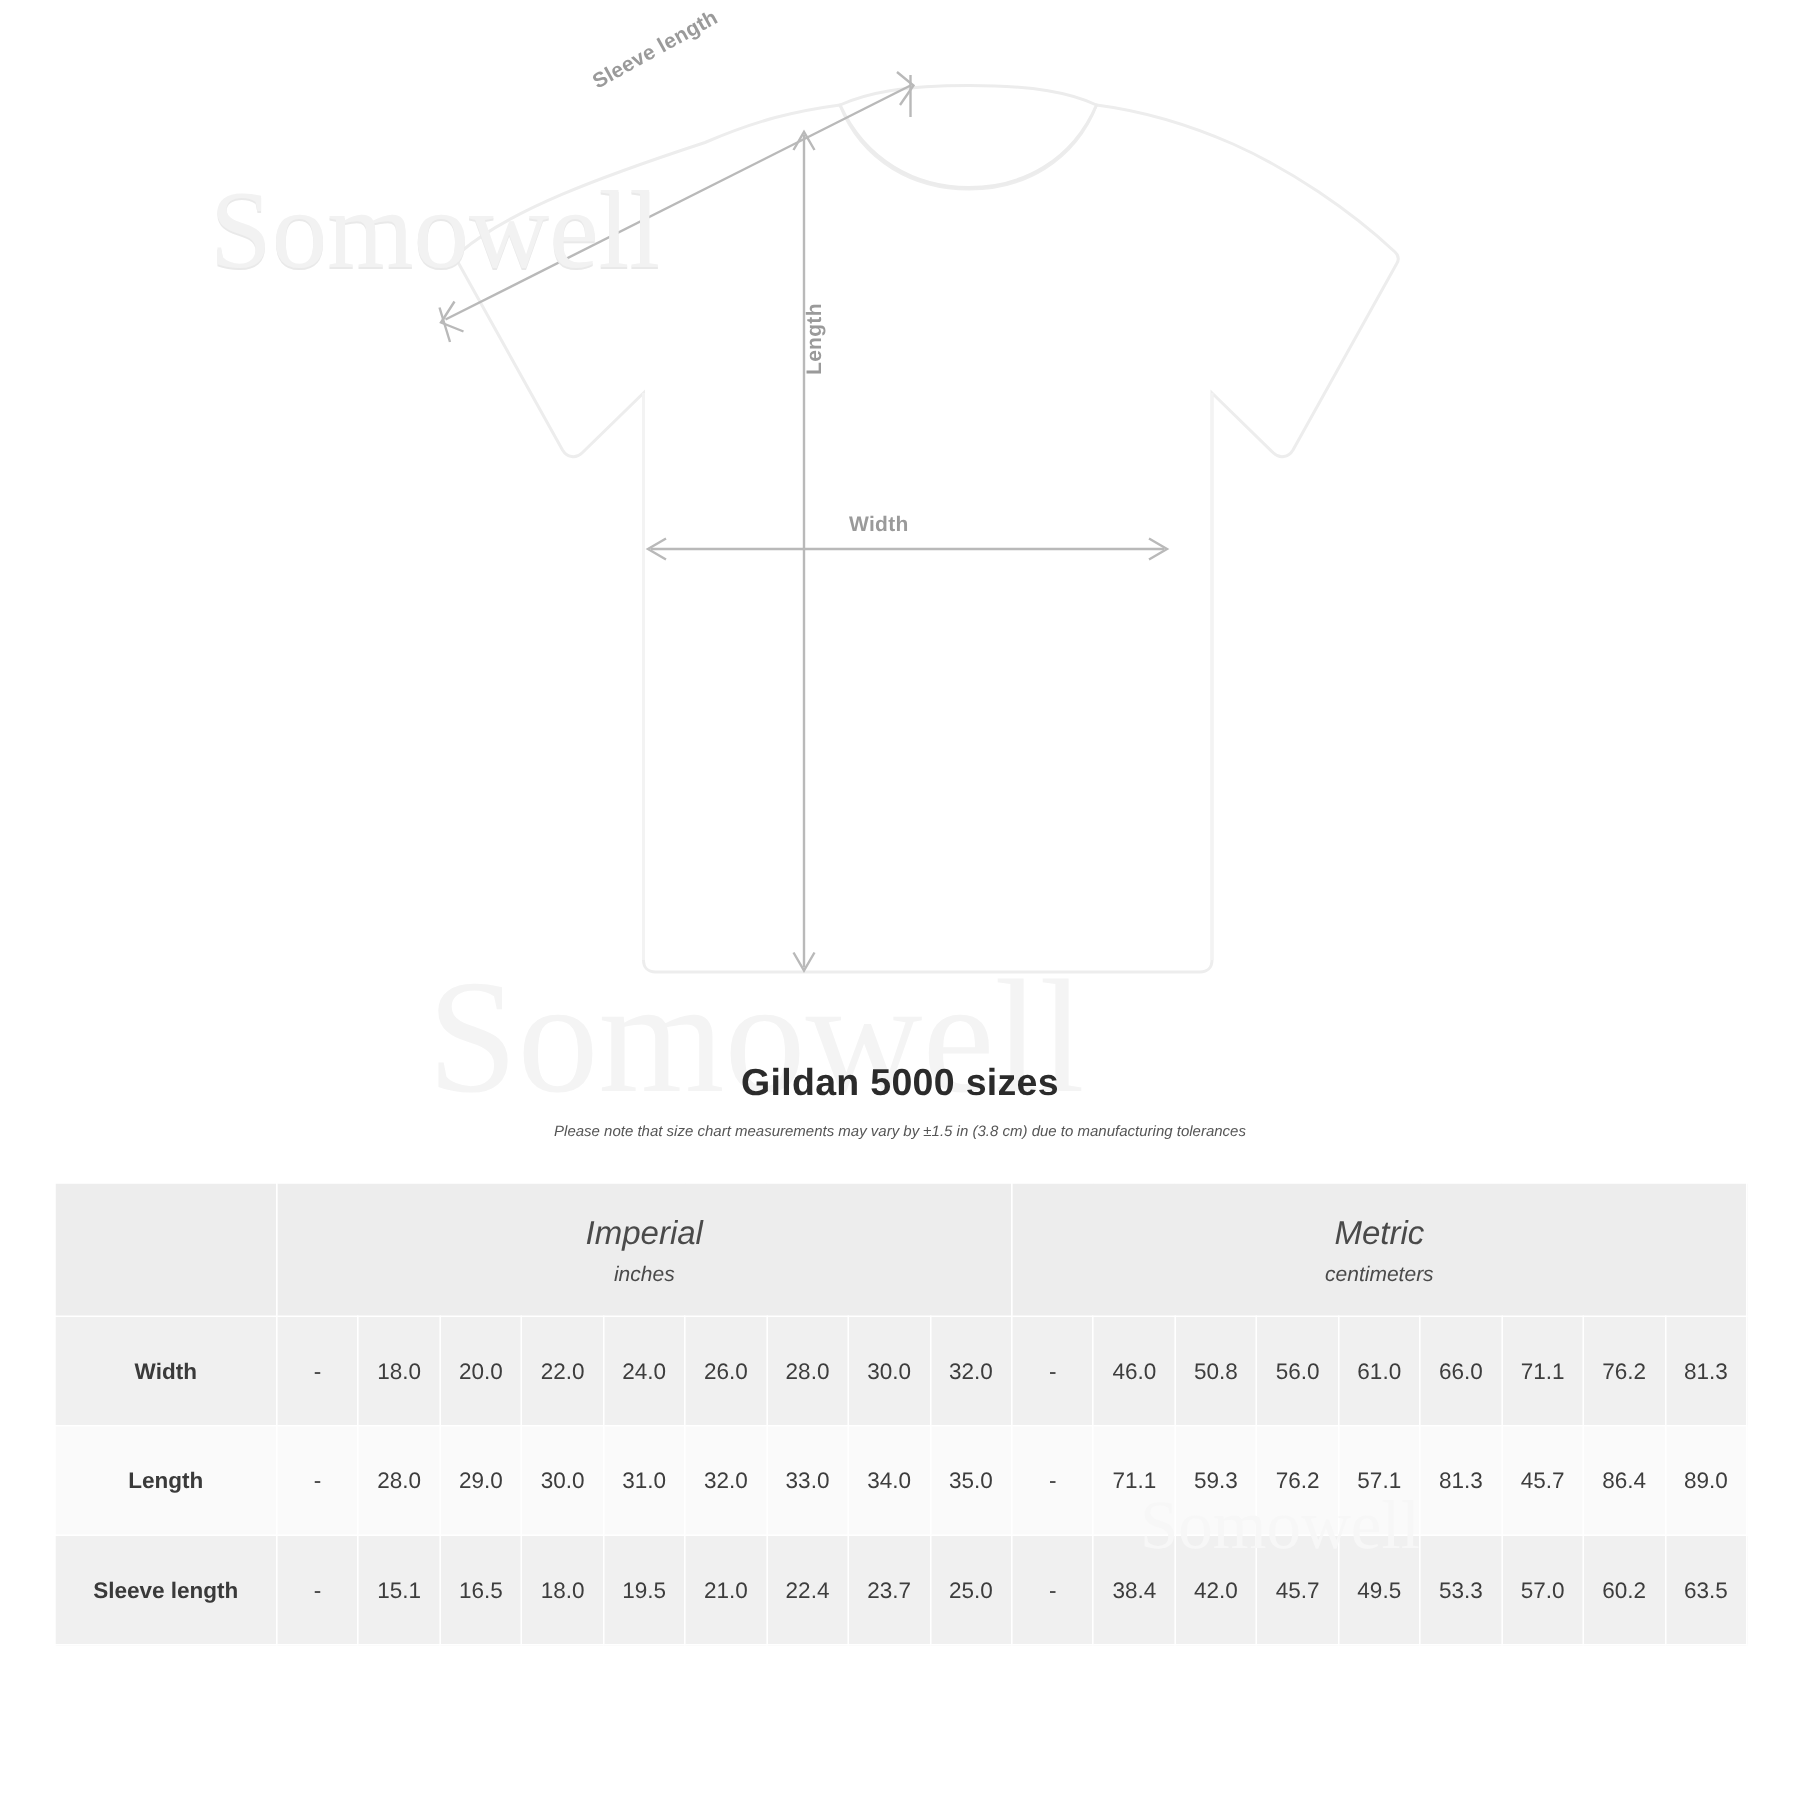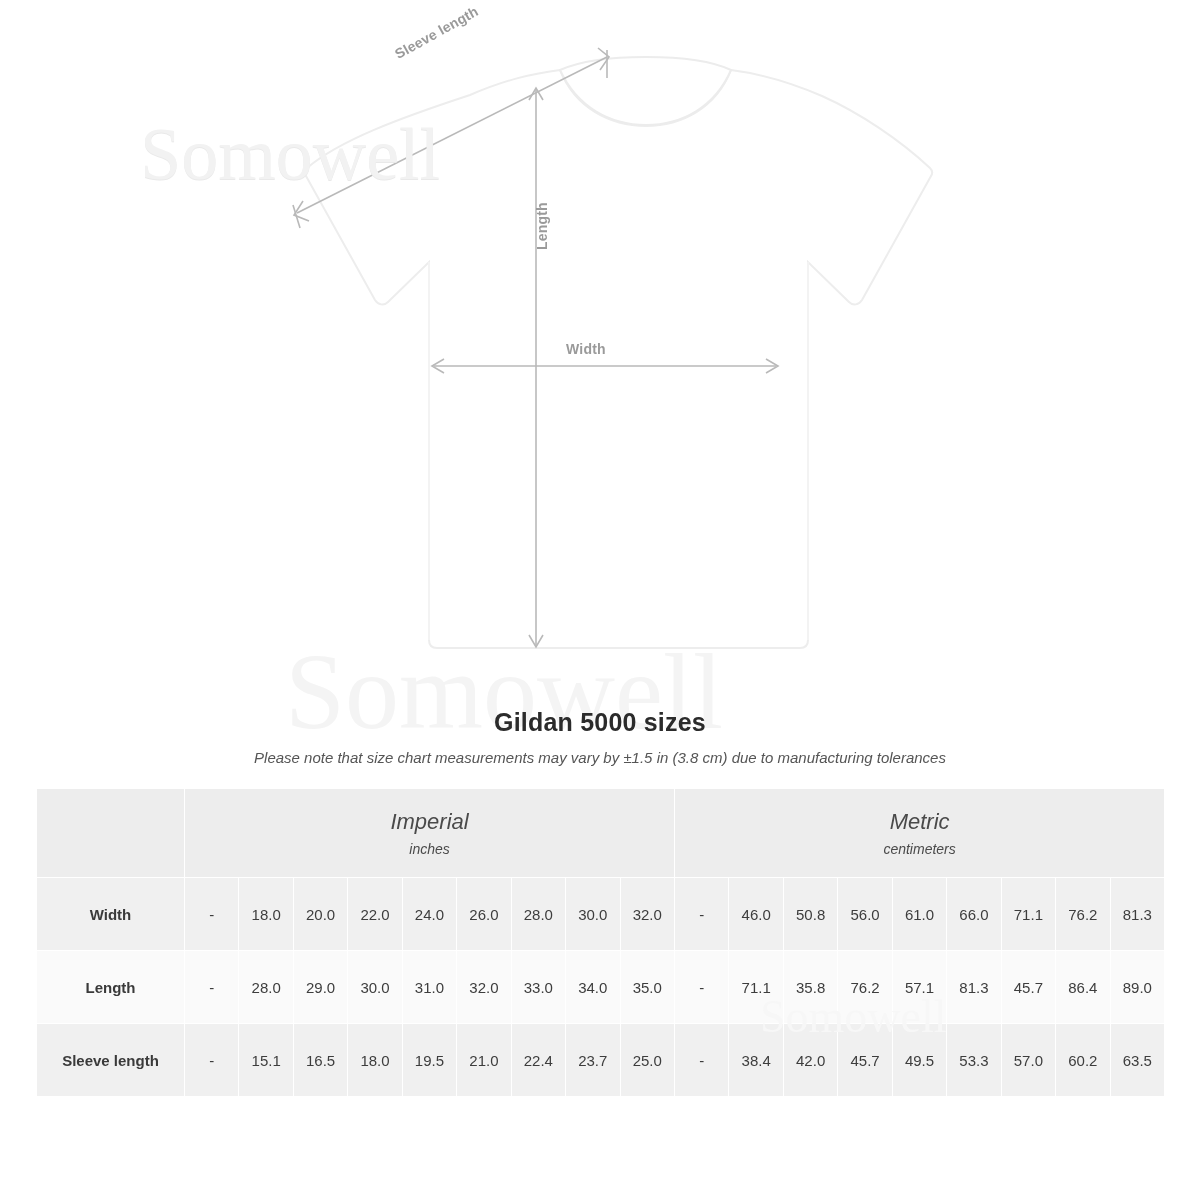--- a/index.html
+++ b/index.html
@@ -95,21 +95,21 @@
   }
   #chart-title {
     font-size: 25px;
     font-weight: bold;
     color: #2b2b2b;
     margin: 0;
     padding-top: 8px;
     letter-spacing: .2px;
   }
   #chart-note {
-    font-size: 15px;
+    font-size: 10px;
     font-style: italic;
     color: #555;
     margin-top: 12px;
   }
 
   
   #size-table-wrap {
     position: absolute;
     top: 788px;
     left: 36px;
@@ -300,21 +300,21 @@
           <td>28.0</td>
           <td>29.0</td>
           <td>30.0</td>
           <td>31.0</td>
           <td>32.0</td>
           <td>33.0</td>
           <td>34.0</td>
           <td>35.0</td>
           <td>-</td>
           <td>71.1</td>
-          <td>35.8</td>
+          <td>59.3</td>
           <td>76.2</td>
           <td>57.1</td>
           <td>81.3</td>
           <td>45.7</td>
           <td>86.4</td>
           <td>89.0</td>
         </tr>
         <tr class="data-row row-alt">
           <td class="rowhead">Sleeve length</td>
           <td>-</td>

